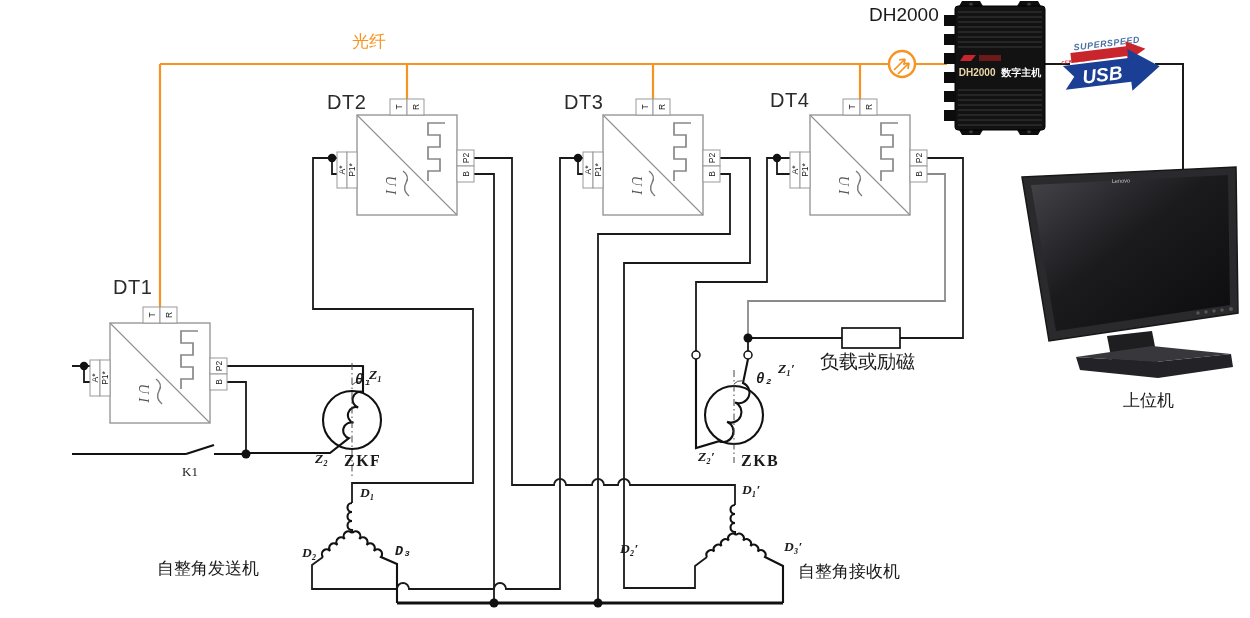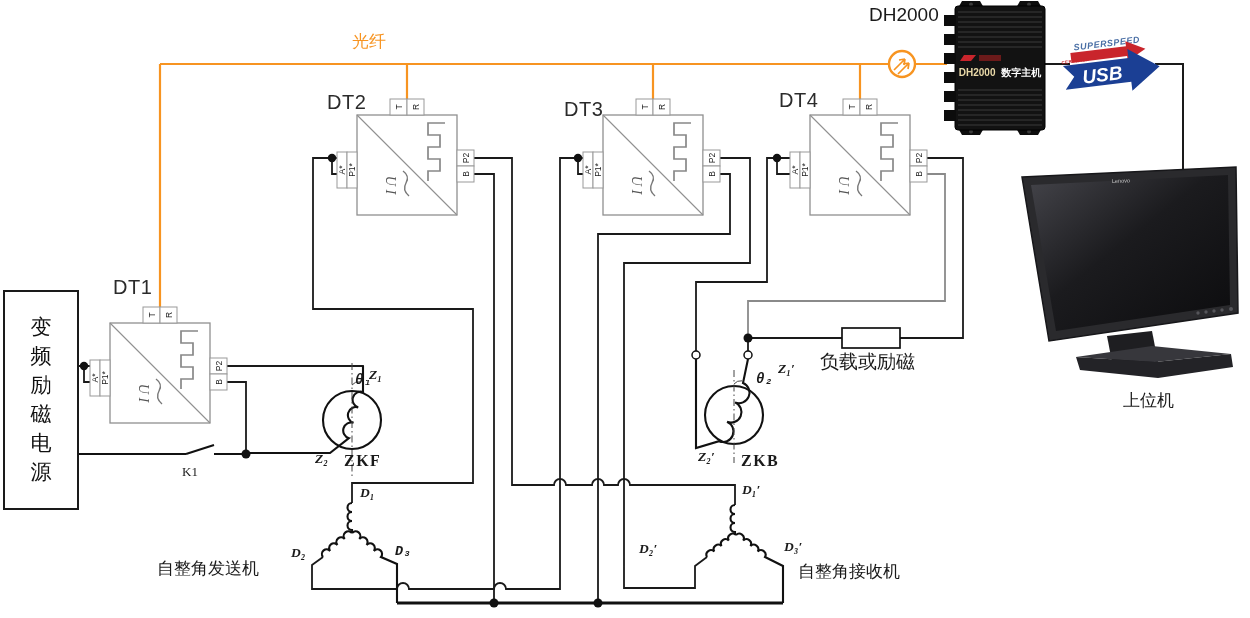--- a/index.html
+++ b/index.html
@@ -219,45 +219,42 @@
       <circle cx="1214" cy="311" r="1.7"></circle>
           <circle cx="1222" cy="310" r="1.7"></circle>
       <circle cx="1231" cy="309" r="2"></circle>
     </g>
     <polygon points="1107,336 1152,331 1158,362 1113,367" fill="#1e1e21"></polygon>
     <polygon points="1076,357 1152,346 1231,354 1155,362" fill="#37373c"></polygon>
     <polygon points="1076,357 1155,362 1231,354 1233,367 1158,378 1080,370" fill="#232327"></polygon>
   </g>
 </svg>
 
-<div id="power-box">
-  <span class="vtext">变频励磁电源</span>
-</div>
 
 <span class="lbl cn17 orange" style="left:352px;top:30px;">光纤</span>
 <span class="lbl cn19" style="left:869px;top:4px;">DH2000</span>
 <span class="lbl dtname" style="left:113px;top:276px;">DT1</span>
 <span class="lbl dtname" style="left:327px;top:91px;">DT2</span>
-<span class="lbl dtname" style="left:564px;top:98px;">DT3</span>
-<span class="lbl dtname" style="left:770px;top:89px;margin-left:9px;">DT4</span>
+<span class="lbl dtname" style="left:564px;top:91px;">DT3</span>
+<span class="lbl dtname" style="left:770px;top:89px;">DT4</span>
 <span class="lbl serK" style="left:182px;top:464px;">K1</span>
 <span class="lbl cn19" style="left:820px;top:349px;">负载或励磁</span>
 <span class="lbl cn17" style="left:157px;top:557px;">自整角发送机</span>
 <span class="lbl cn17" style="left:798px;top:560px;text-align:center;">自整角接收机</span>
 <span class="lbl cn17" style="left:1123px;top:389px;">上位机</span>
 
 <span class="lbl ser" style="left:369px;top:367px;">Z₁</span>
 <span class="lbl ser" style="left:315px;top:451px;">Z₂</span>
 <span class="lbl ser-up" style="left:344px;top:452px;">ZKF</span>
 <span class="lbl ser-sm" style="left:355px;top:372px;">θ₁</span>
 <span class="lbl ser" style="left:360px;top:485px;">D₁</span>
-<span class="lbl ser" style="left:291px;top:545px;">D₂</span>
+<span class="lbl ser" style="left:302px;top:545px;">D₂</span>
 <span class="lbl ser" style="left:395px;top:544px;font-family:Liberation Mono, monospace;">D₃</span>
 
 <span class="lbl ser" style="left:778px;top:361px;">Z₁′</span>
 <span class="lbl ser" style="left:698px;top:449px;">Z₂′</span>
 <span class="lbl ser-up" style="left:741px;top:452px;">ZKB</span>
 <span class="lbl ser-sm" style="left:737px;top:371px;padding-left:19px;">θ₂</span>
 <span class="lbl ser" style="left:742px;top:482px;">D₁′</span>
-<span class="lbl ser" style="left:639px;top:541px;">D₂′</span>
+<span class="lbl ser" style="left:620px;top:541px;">D₂′</span>
 <span class="lbl ser" style="left:784px;top:539px;">D₃′</span>
 
 </div>
 
 </body></html>

